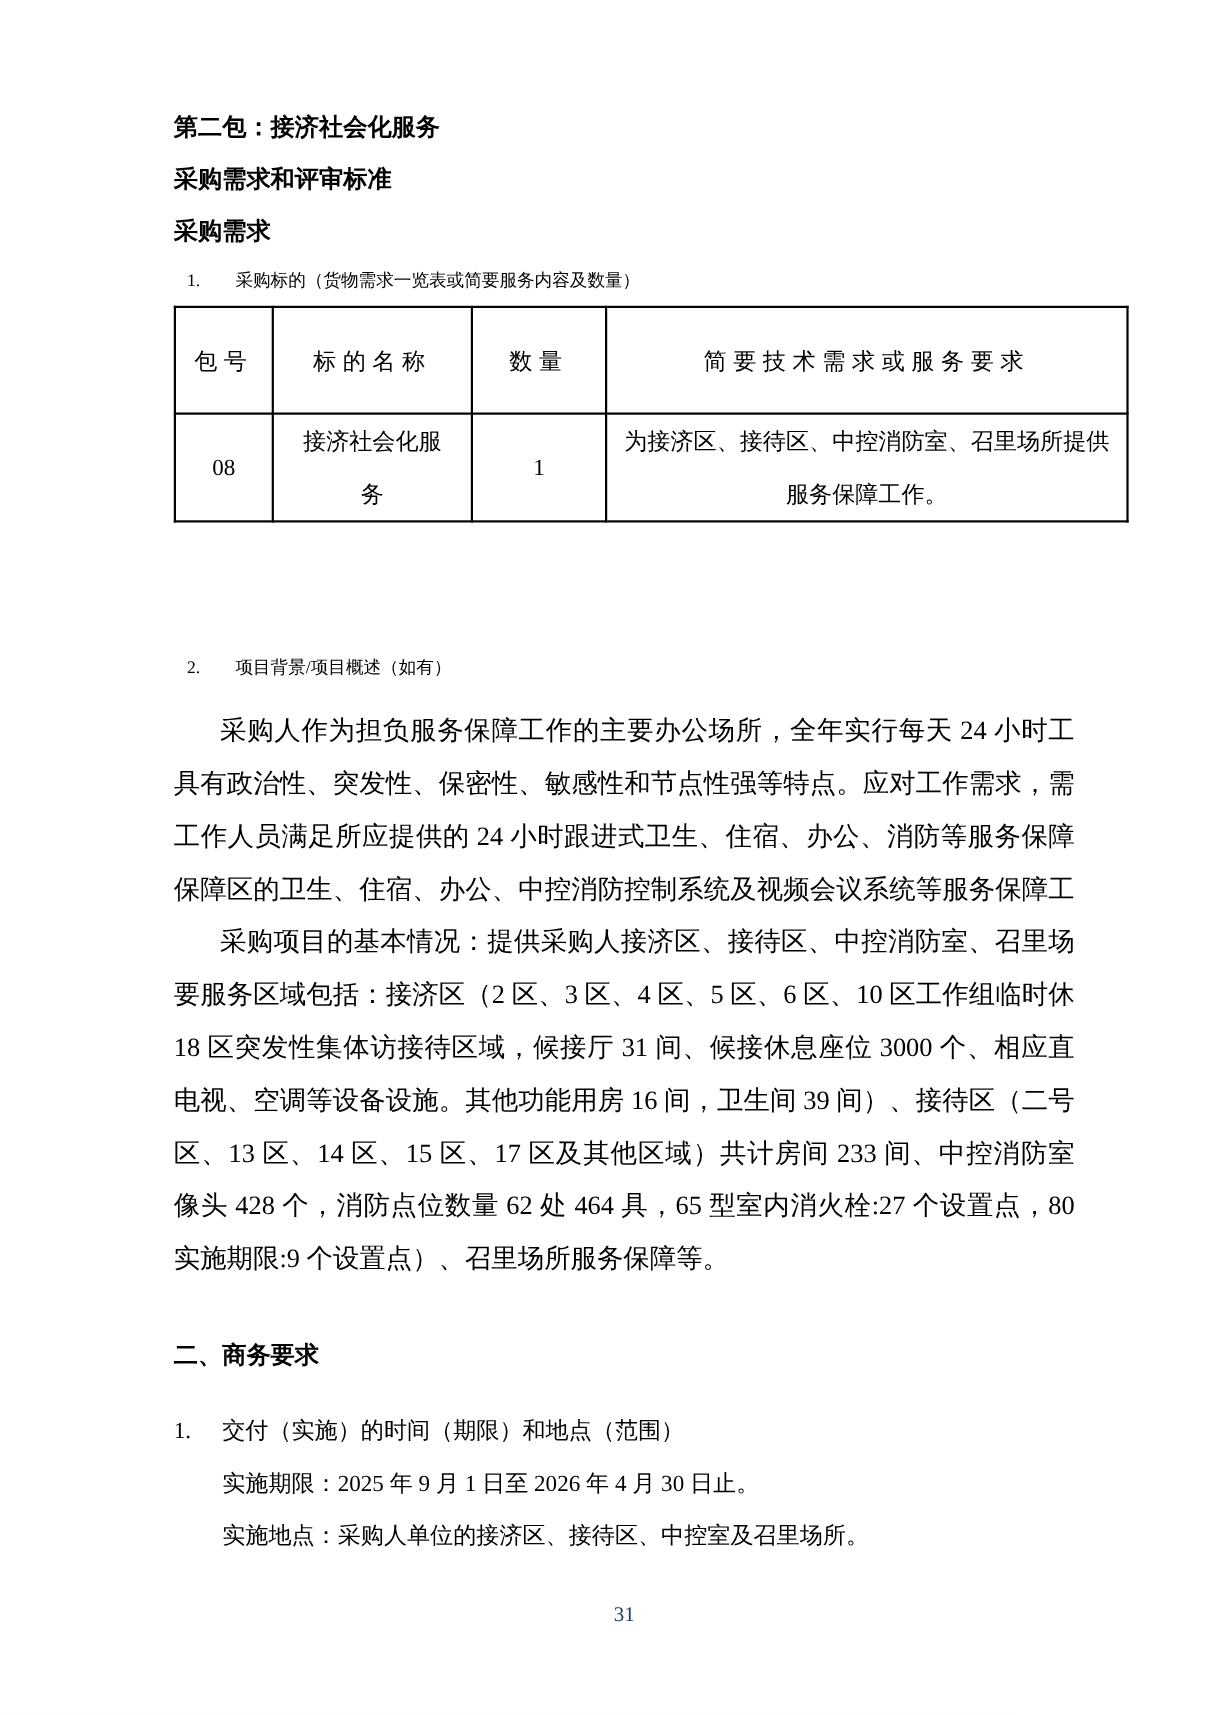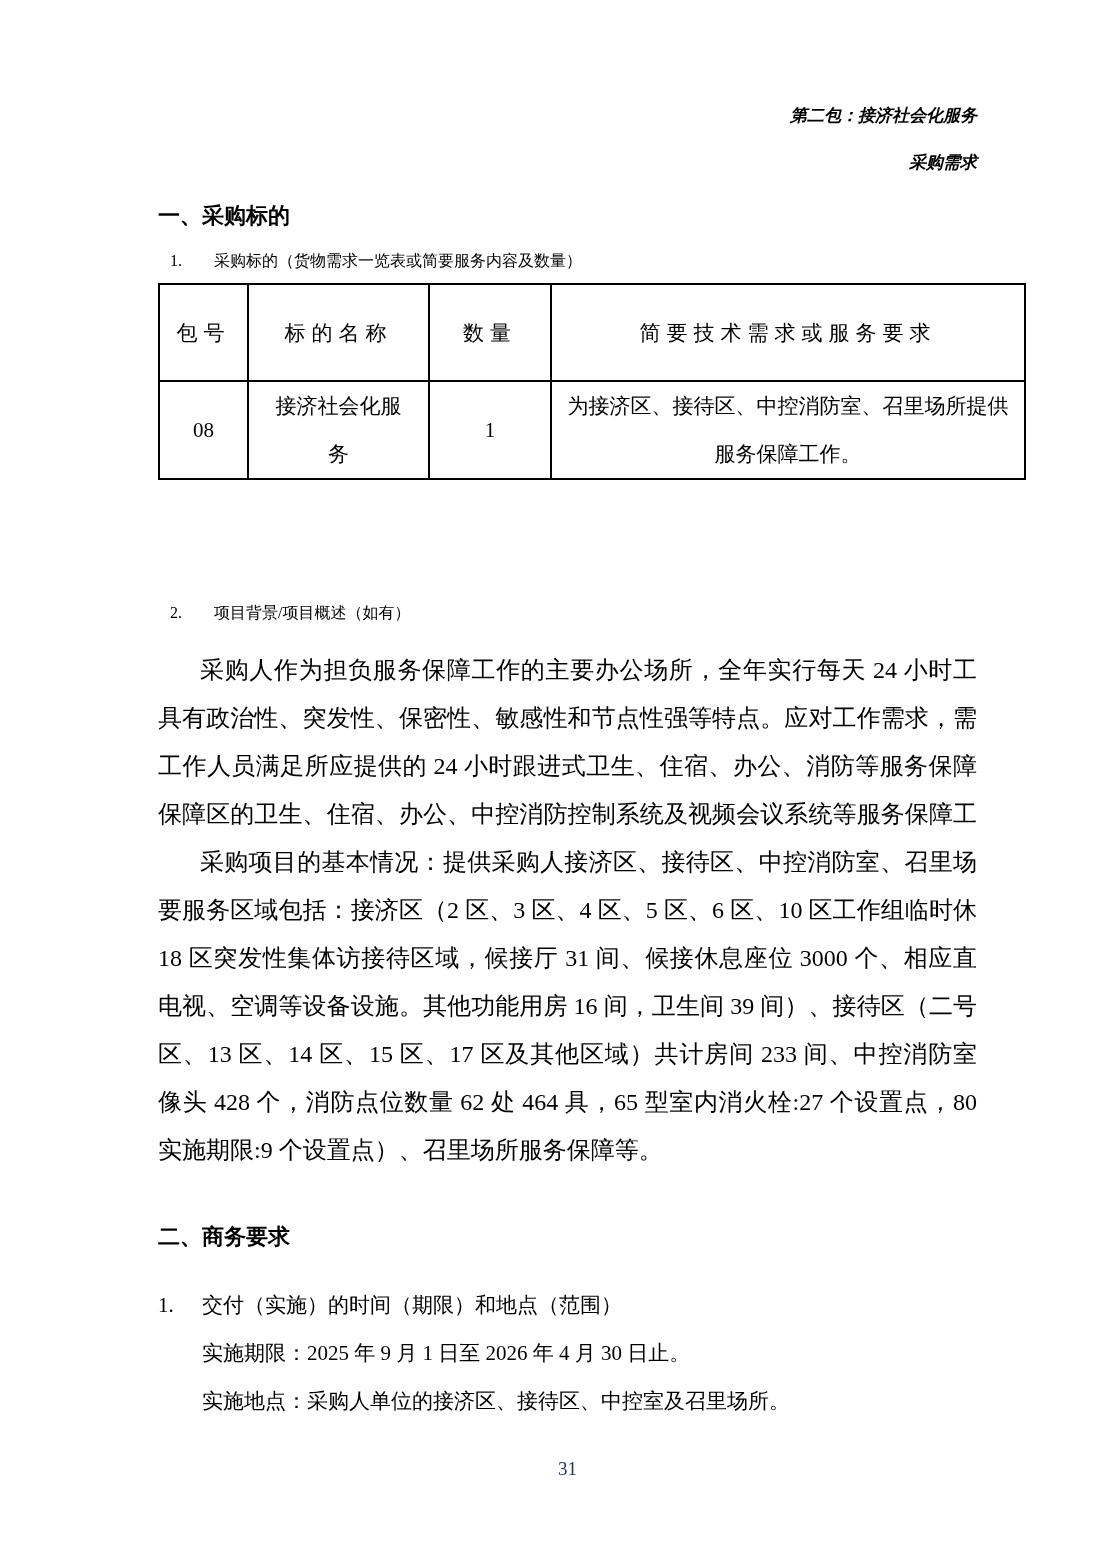--- a/index.html
+++ b/index.html
@@ -8,22 +8,22 @@
     width:1103px;height:1559px;
     margin:0 auto;
     background:#ffffff;
     color:#000;
     font-family:"Liberation Serif","DejaVu Serif",serif;
     overflow:hidden;
     box-sizing:border-box;
     padding:92px 126px 0 158px;
   }
   .title-line{
-    font-size:17px;line-height:47px;font-weight:bold;
-    text-align:right;white-space:nowrap;font-style:italic;
+    font-size:22px;line-height:47px;font-weight:bold;
+    text-align:left;white-space:nowrap;
   }
   .sec-heading{
     font-size:22px;line-height:45px;font-weight:bold;white-space:nowrap;
   }
   .sec-heading.first{margin-top:7px;}
   .num-heading{
     font-size:16px;line-height:45px;font-weight:normal;white-space:nowrap;margin-left:12px;
   }
   .num-heading .num, .num-item .num{
     display:inline-block;width:44px;
@@ -69,23 +69,23 @@
     text-align:center;font-size:19px;line-height:26px;
     color:#1f3864;
   }
 </style>
 </head>
 <body>
 
 <div class="page">
 
   <div class="title-line">第二包：接济社会化服务</div>
+  <div class="title-line">采购需求和评审标准</div>
   <div class="title-line">采购需求</div>
 
-  <div class="sec-heading first">一、采购标的</div>
 
   <div class="num-heading">
     <span class="num">1.</span><span>采购标的（货物需求一览表或简要服务内容及数量）</span>
   </div>
 
   <table class="spec-table">
     <tbody>
         <tr class="hdr">
       <td class="col-pkg">包号</td>
       <td class="col-name">标的名称</td>

